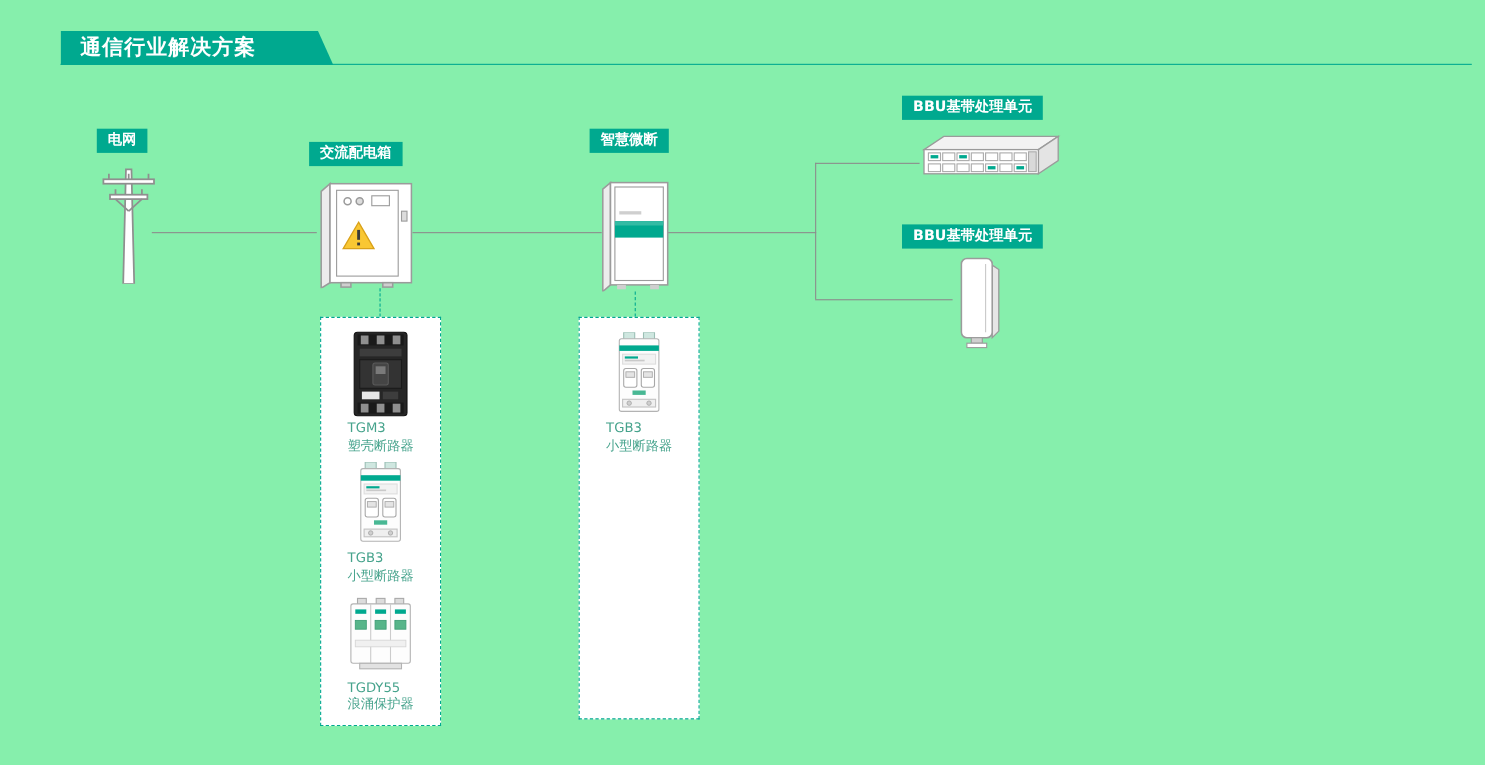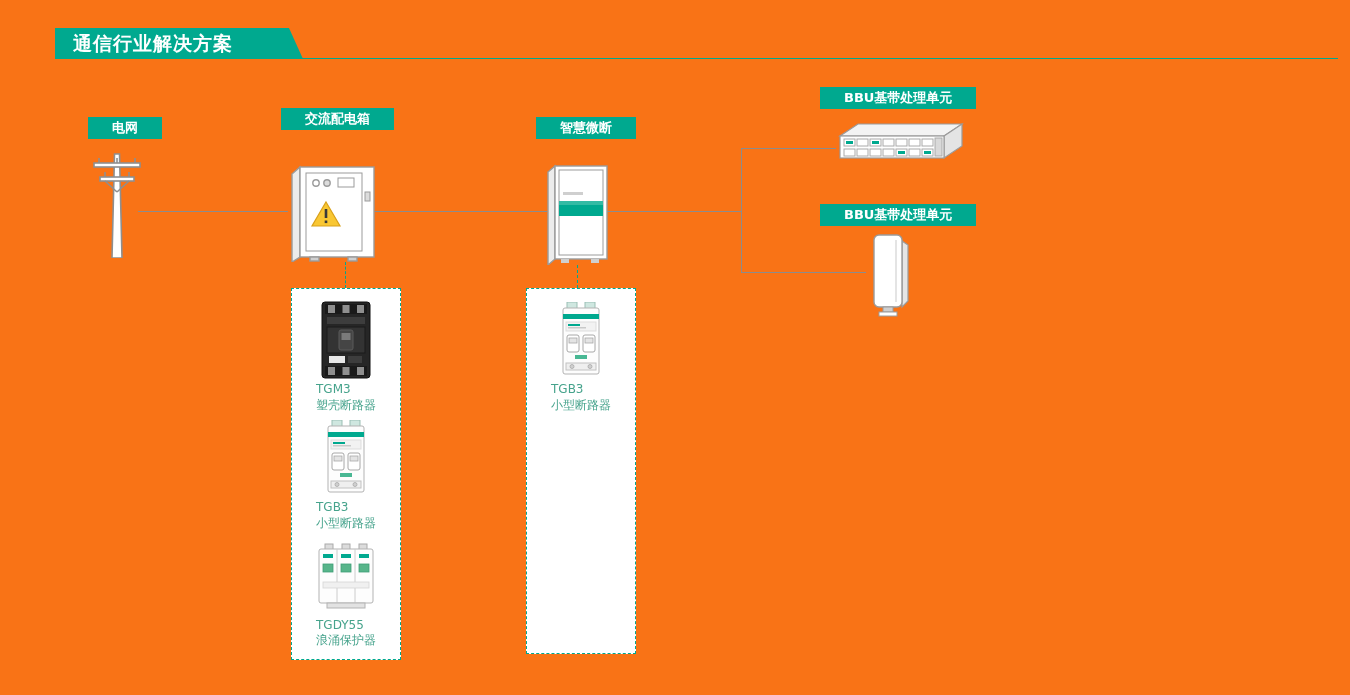--- a/index.html
+++ b/index.html
@@ -1,38 +1,38 @@
 <!DOCTYPE html>
 <html><head>
 <meta charset="utf-8">
 <style>
   * { margin:0; padding:0; box-sizing:border-box; }
   html,body { background:#ffffff; }
   body { font-family:"DejaVu Sans","Liberation Sans",sans-serif; }
-  .canvas { position:relative; width:1350px; height:695px; background:#f97316; overflow:hidden; }
+  .canvas { position:relative; width:1350px; height:695px; background:#86efac; overflow:hidden; }
 
   
   .title-banner {
     position:absolute; left:55px; top:28px; width:248px; height:31px;
     background:#00a98f; color:#ffffff; font-size:19px; font-weight:bold;
     line-height:31px; padding-left:18px; letter-spacing:1px;
     clip-path:polygon(0 0, calc(100% - 14px) 0, 100% 100%, 0 100%);
     z-index:4;
   }
   .title-rule { position:absolute; left:55px; top:58px; width:1283px; height:1px; background:#00a98f; z-index:3; }
 
   
   .hline { position:absolute; height:1px; background:#8c8c8c; z-index:1; }
   .vline { position:absolute; width:1px; background:#8c8c8c; z-index:1; }
   .dashv { position:absolute; width:0; border-left:1px dashed #00a98f; z-index:1; }
 
   
   .node-label {
     position:absolute; background:#00a98f; color:#ffffff; font-weight:bold;
-    font-size:13px; line-height:22px; height:22px; padding:0 24px;
+    font-size:13px; line-height:22px; height:22px; padding:0 10px;
     white-space:nowrap; z-index:3;
   }
 
   .icon { position:absolute; z-index:2; line-height:0; }
 
   
   .dashed-box {
     position:absolute; border:1px dashed #00a98f; z-index:2;
     display:flex; flex-direction:column; justify-content:space-between;
     align-items:center; padding:12px 0 10px 0; background:#ffffff;
@@ -73,21 +73,21 @@
         <line x1="25" y1="15" x2="25" y2="10"></line>
         <line x1="43" y1="15" x2="43" y2="10"></line>
         <line x1="13" y1="29" x2="13" y2="24"></line>
         <line x1="37" y1="29" x2="37" y2="24"></line>
         <line x1="13" y1="33" x2="25" y2="44"></line>
         <line x1="37" y1="33" x2="25" y2="44"></line>
       </g>
     </svg>
   </div>
 
-  <div class="node-label" style="left:281px; top:108px;text-align:right;">
+  <div class="node-label" style="left:281px; top:129px;text-align:right;">
     <span>交流配电箱</span>
   </div>
   <div class="icon" style="left:286px; top:162px;">
     <svg viewBox="0 0 95 100" width="95" height="100">
       <g stroke="#9b9b9b" stroke-width="1.4" fill="#ffffff">
         <polygon points="6,12 14,5 14,95 6,100" fill="#ececec"></polygon>
         <rect x="14" y="5" width="74" height="90"></rect>
         <rect x="20" y="11" width="56" height="78" stroke-width="1"></rect>
         <circle cx="30" cy="21" r="3.2"></circle>
         <circle cx="41" cy="21" r="3.2" fill="#dcdcdc"></circle>

